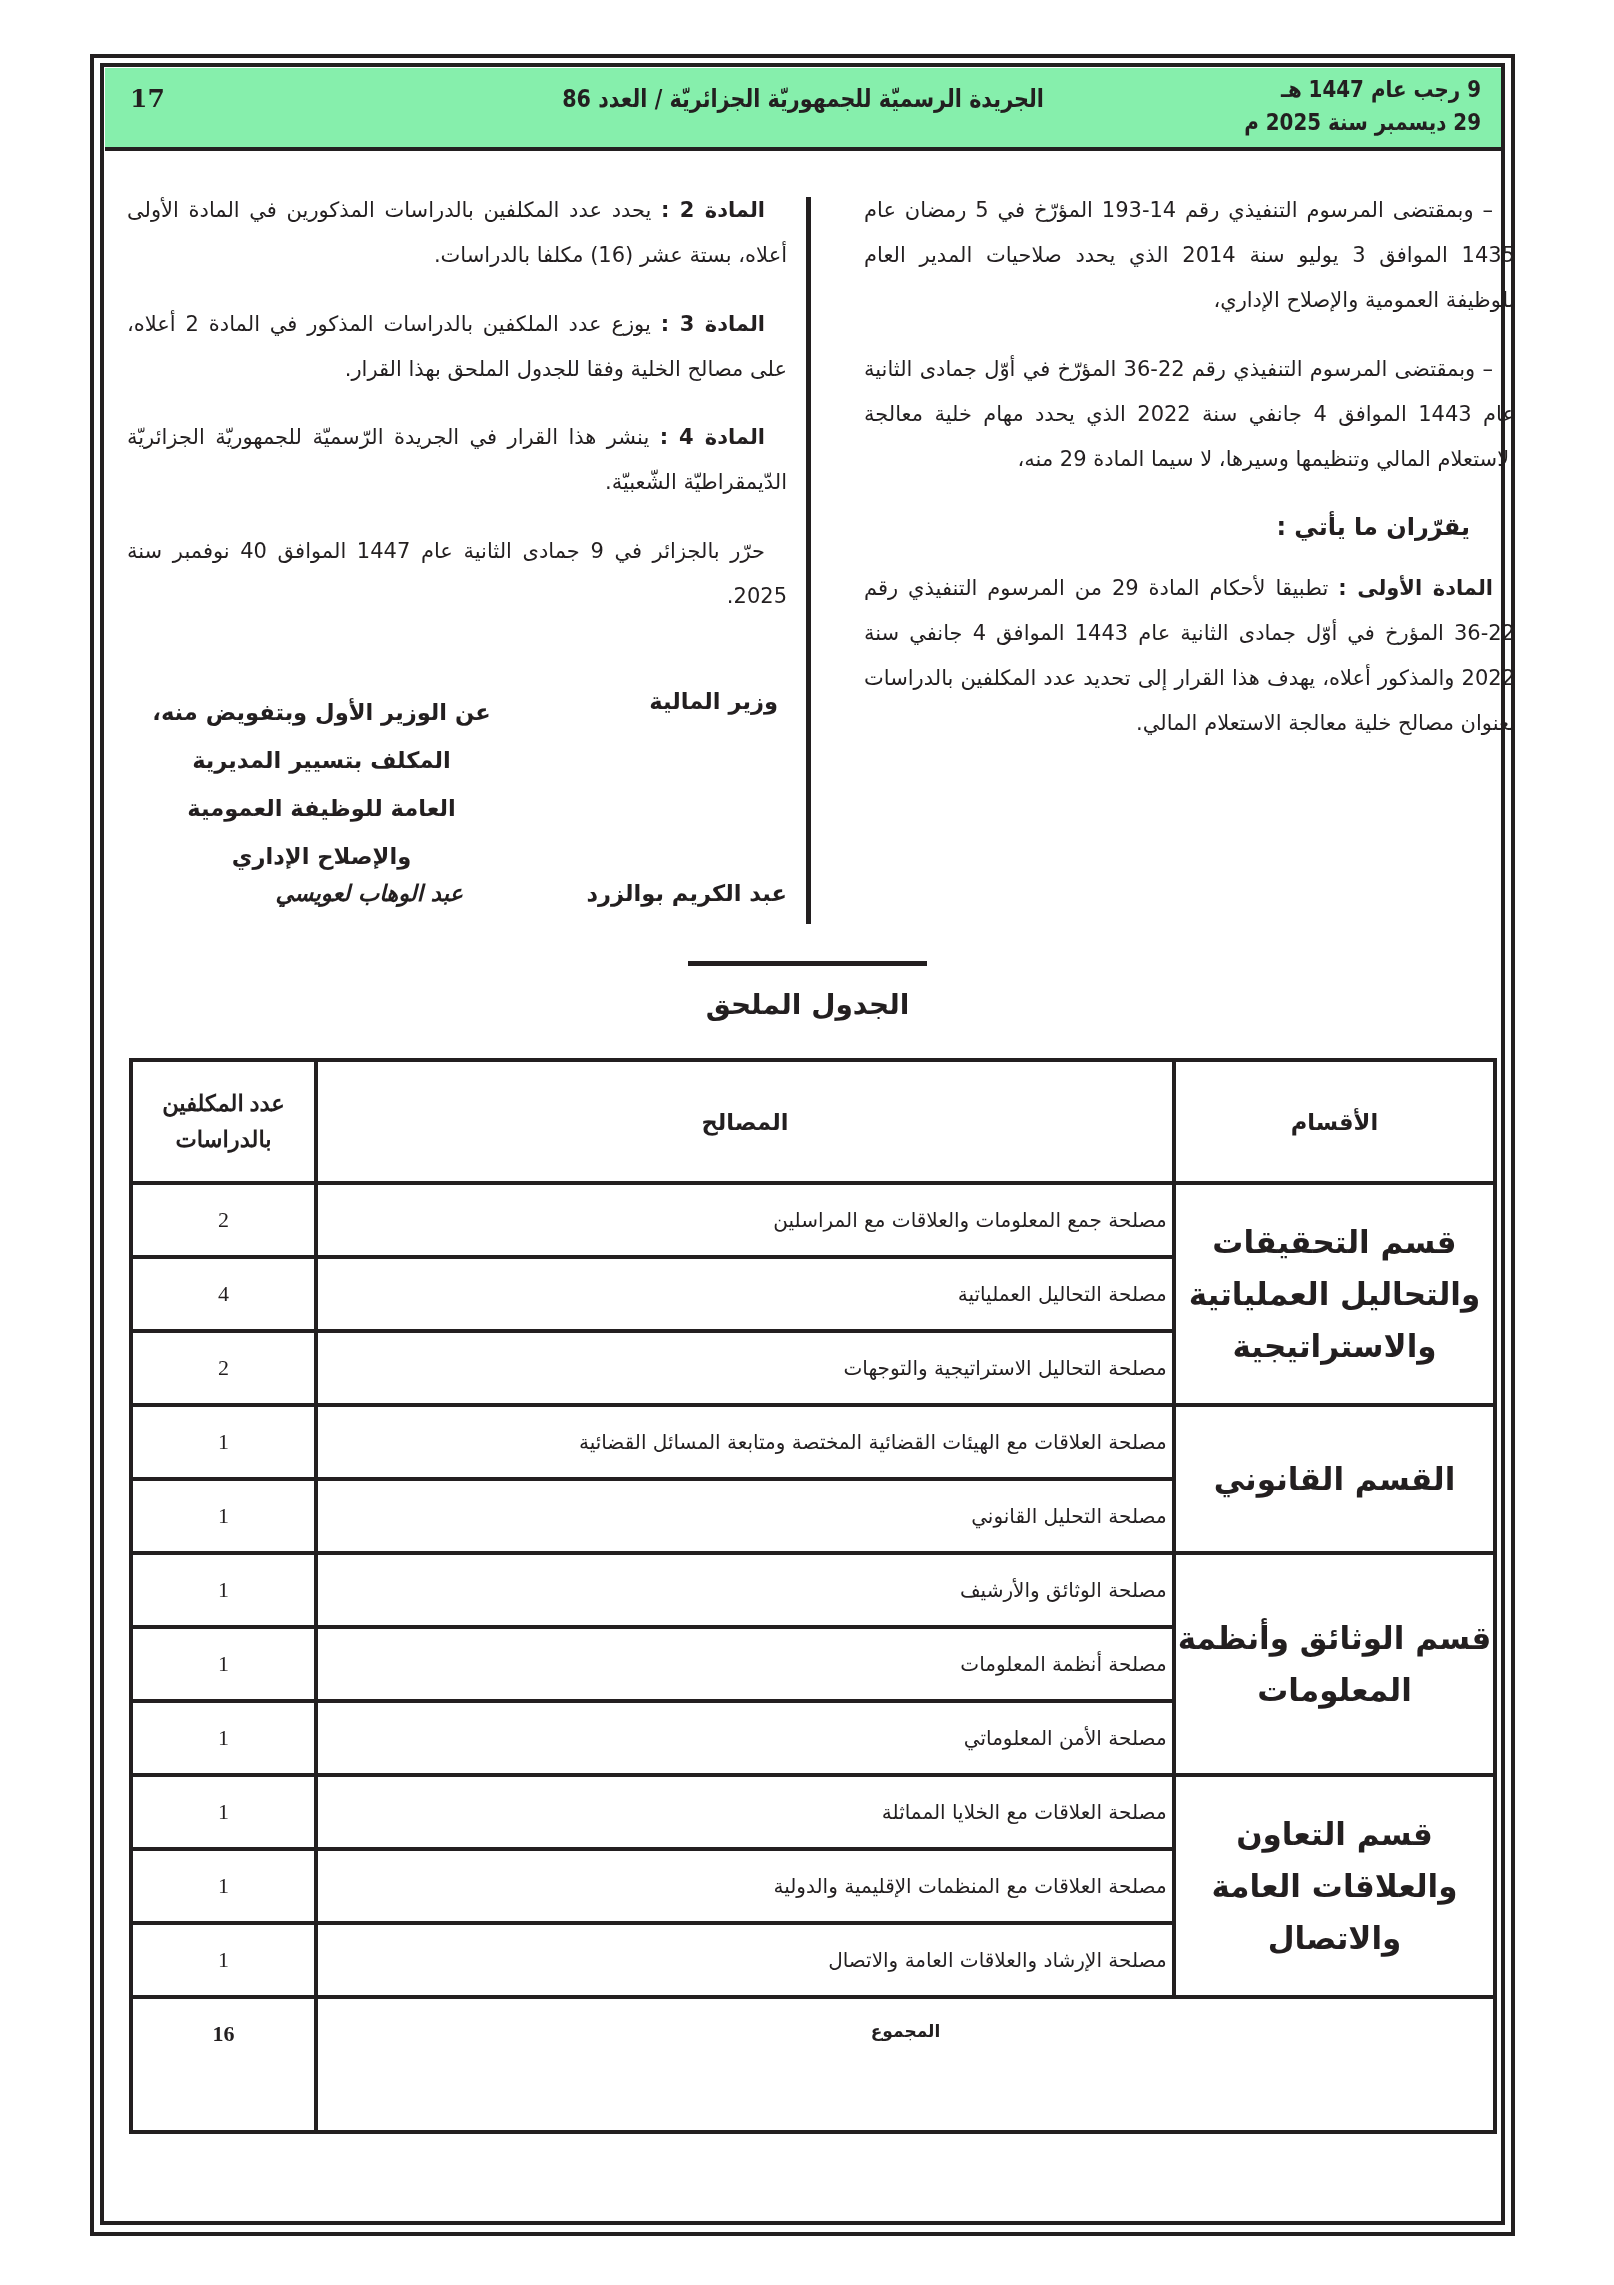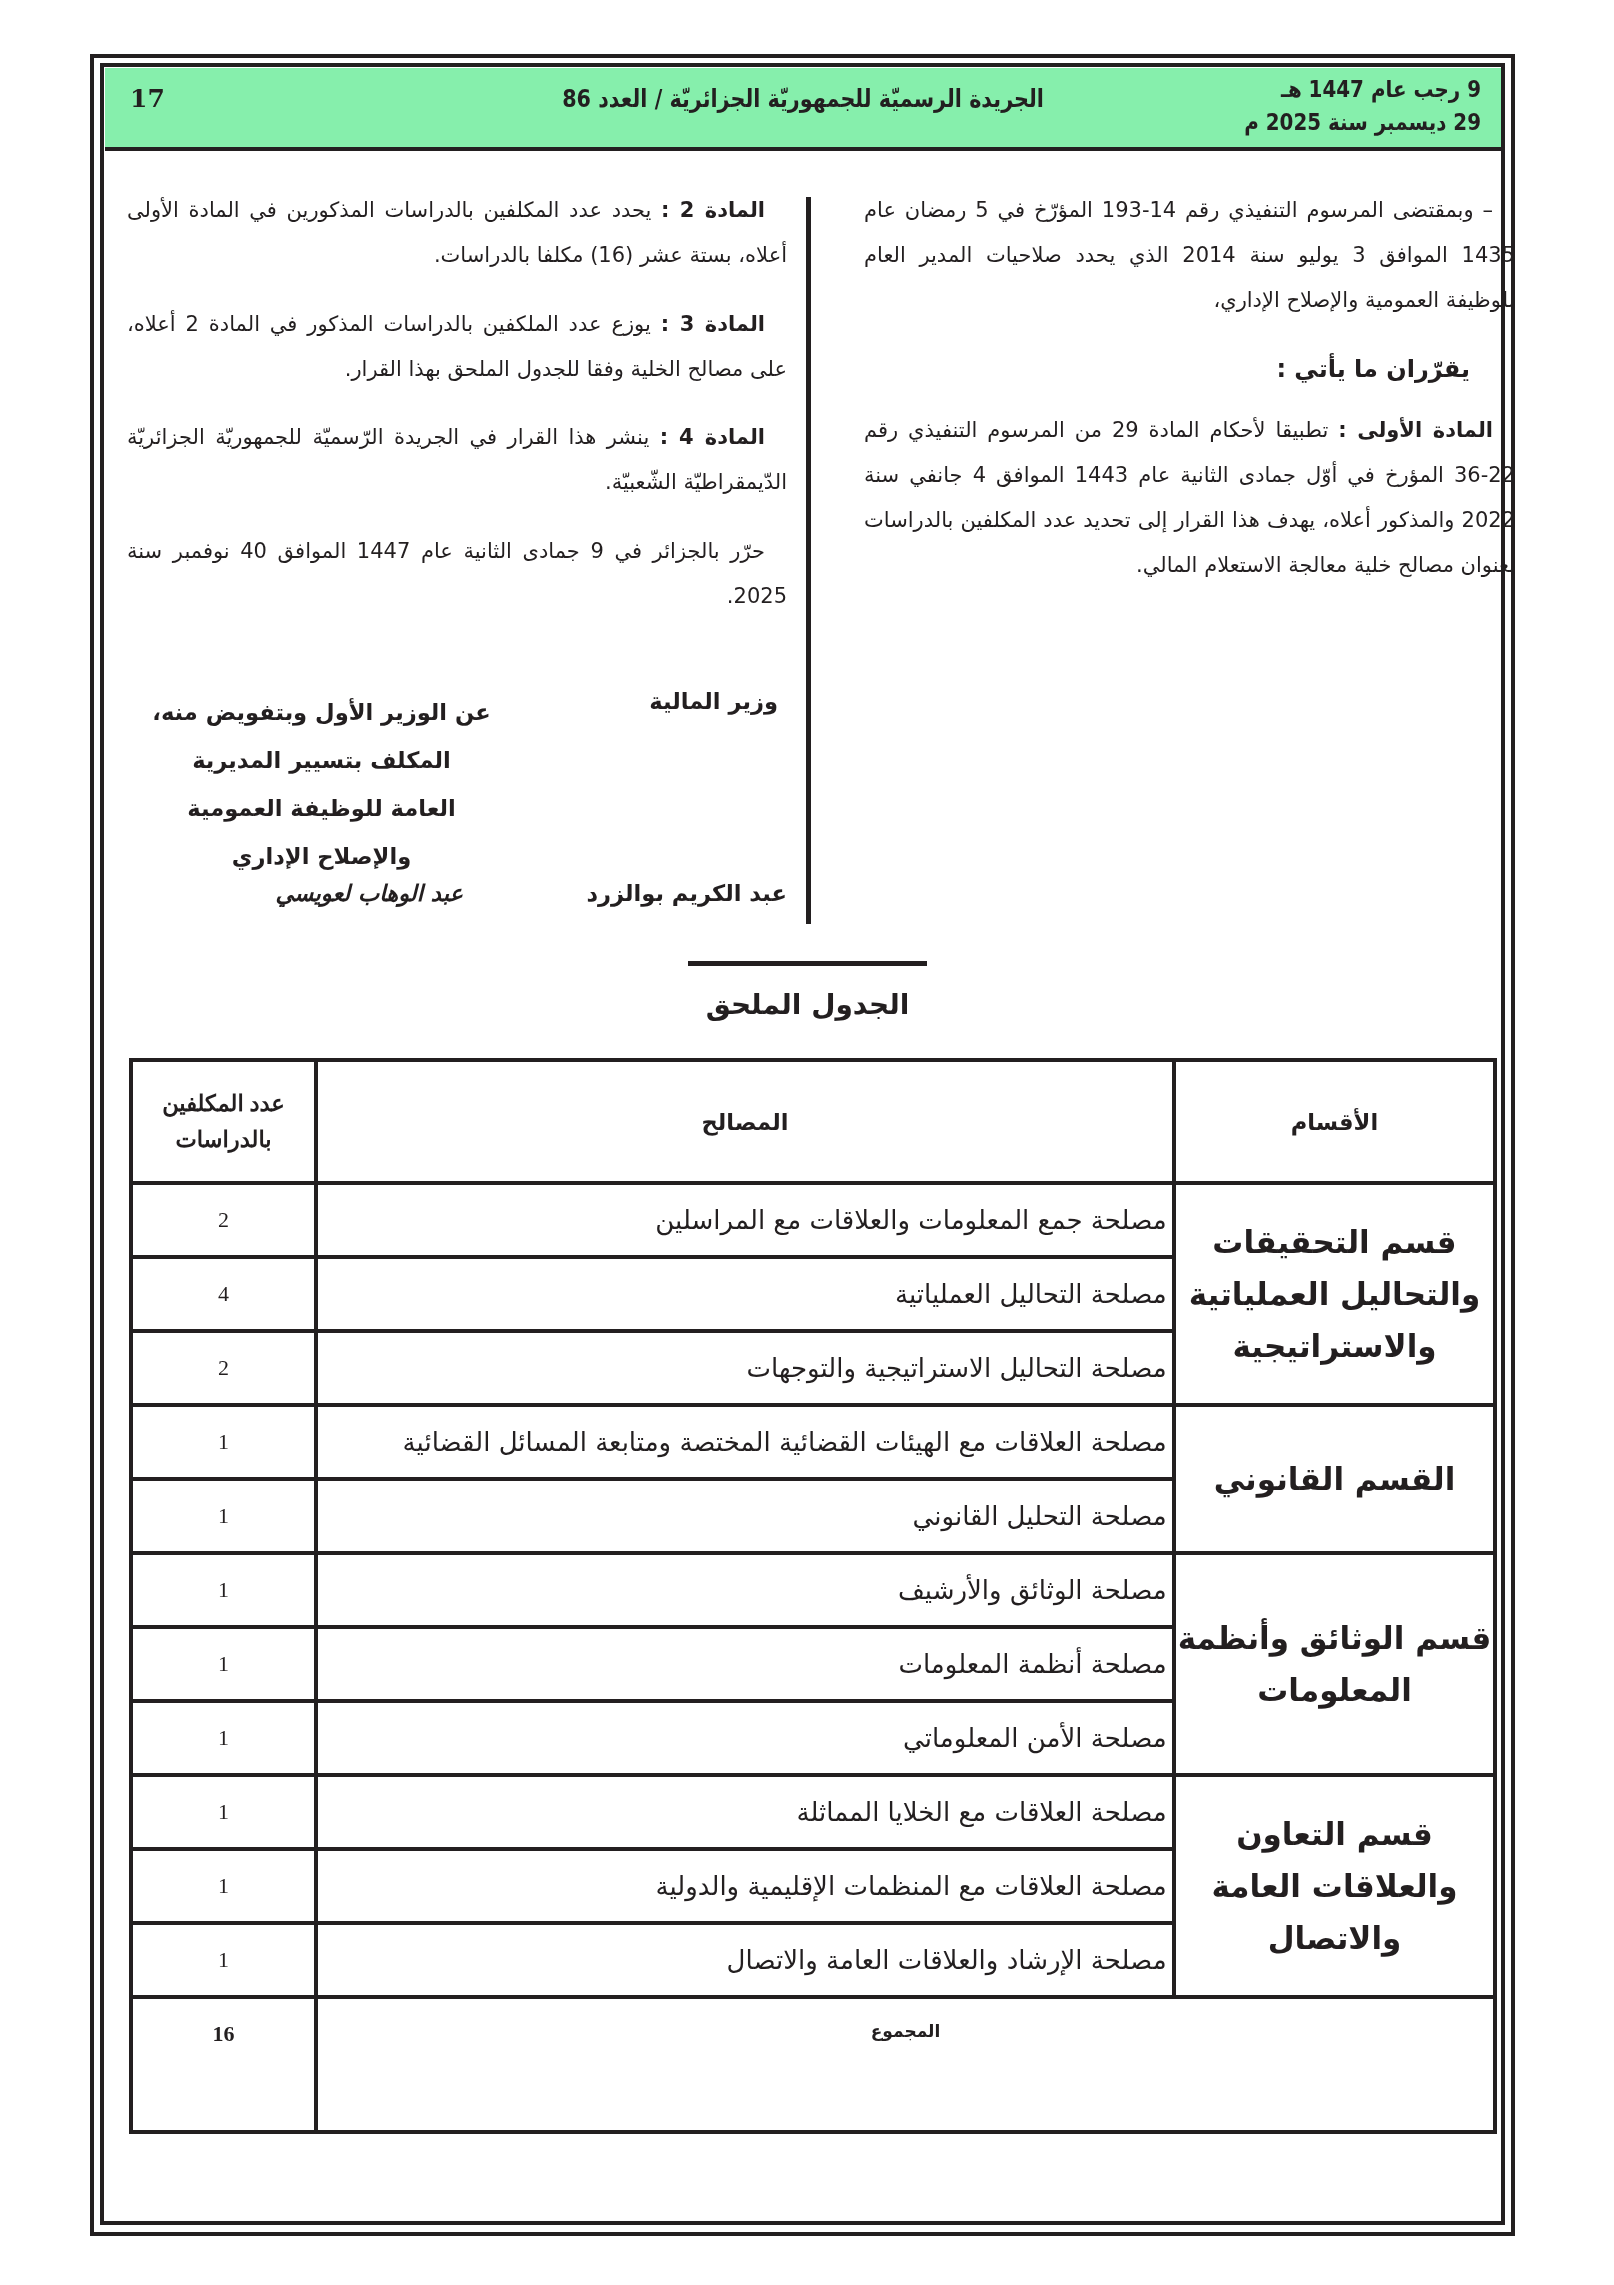--- a/index.html
+++ b/index.html
@@ -38,21 +38,21 @@
 
   .short-rule { position:absolute; left:688px; top:961px; width:239px; height:4.5px; background:#231f20; }
   .table-caption { position:absolute; left:0; width:1615px; top:988px; text-align:center; direction:rtl;
                    font-weight:bold; font-size:28px; }
 
   table.annex { position:absolute; left:129px; top:1058px; width:1368px; border-collapse:collapse;
                 direction:rtl; }
   table.annex td, table.annex th { border:4.5px solid #231f20; padding:0; }
   table.annex th { height:119px; font-weight:bold; font-size:22.6px; }
   .c-div { width:317px; text-align:center; font-weight:bold; font-size:31px; line-height:52px; }
-  .c-svc { text-align:right; font-size:26px; height:70px; padding-right:5.4px !important; }
+  .c-svc { text-align:right; font-size:20px; height:70px; padding-right:5.4px !important; }
   .c-num { width:181px; text-align:center; font-family:"Liberation Serif", serif; font-size:22px; }
   .total-row td { height:109px; vertical-align:top; padding-top:22px !important; }
   .total-label { text-align:center; font-weight:bold; font-size:17px; }
   .total-num { font-weight:bold; }
   .th-count { line-height:36px; font-size:21px; }
 </style>
 </head>
 <body>
 
 <div class="frame-outer"></div>
@@ -62,20 +62,21 @@
   <span class="hdr-page">17</span>
   <div class="hdr-title">الجريدة الرسميّة للجمهوريّة الجزائريّة / العدد 86</div>
   <div class="hdr-date">
     <div>9 رجب عام 1447 هـ</div>
     <div>29 ديسمبر سنة 2025 م</div>
   </div>
 </div>
 
 <div class="col col-right">
   <p class="indent">– وبمقتضى المرسوم التنفيذي رقم 14-193 المؤرّخ في 5 رمضان عام 1435 الموافق 3 يوليو سنة 2014 الذي يحدد صلاحيات المدير العام للوظيفة العمومية والإصلاح الإداري،</p>
+  <p class="indent">– وبمقتضى المرسوم التنفيذي رقم 22-36 المؤرّخ في أوّل جمادى الثانية عام 1443 الموافق 4 جانفي سنة 2022 الذي يحدد مهام خلية معالجة الاستعلام المالي وتنظيمها وسيرها، لا سيما المادة 29 منه،</p>
   <p class="heading">يقرّران ما يأتي :</p>
   <p class="indent"><span class="bold">المادة الأولى :</span><span> تطبيقا لأحكام المادة 29 من المرسوم التنفيذي رقم 22-36 المؤرخ في أوّل جمادى الثانية عام 1443 الموافق 4 جانفي سنة 2022 والمذكور أعلاه، يهدف هذا القرار إلى تحديد عدد المكلفين بالدراسات بعنوان مصالح خلية معالجة الاستعلام المالي.</span></p>
 </div>
 
 <div class="divider-v"></div>
 
 <div class="col col-left">
   <p class="indent"><span class="bold">المادة 2 :</span><span> يحدد عدد المكلفين بالدراسات المذكورين في المادة الأولى أعلاه، بستة عشر (16) مكلفا بالدراسات.</span></p>
   <p class="indent"><span class="bold">المادة 3 :</span><span> يوزع عدد الملكفين بالدراسات المذكور في المادة 2 أعلاه، على مصالح الخلية وفقا للجدول الملحق بهذا القرار.</span></p>
   <p class="indent"><span class="bold">المادة 4 :</span><span> ينشر هذا القرار في الجريدة الرّسميّة للجمهوريّة الجزائريّة الدّيمقراطيّة الشّعبيّة.</span></p>

